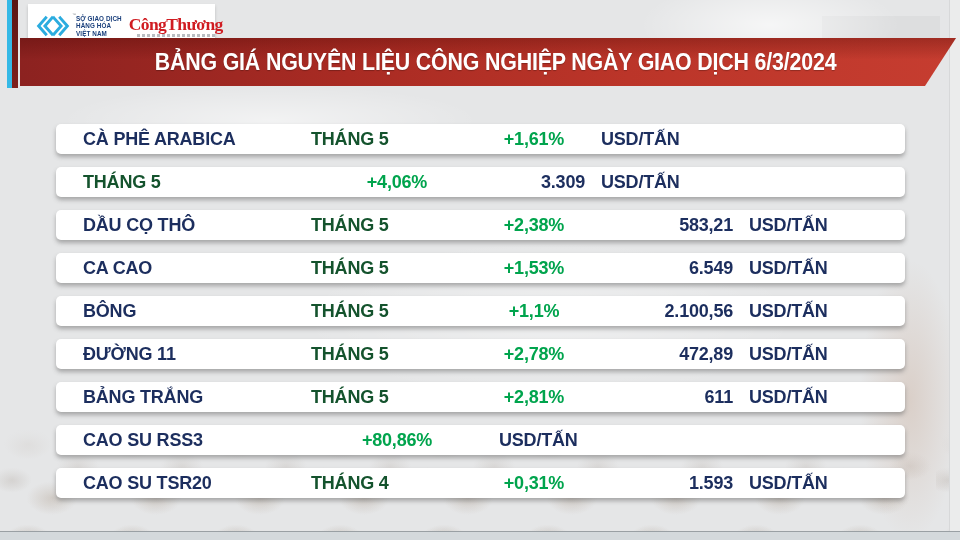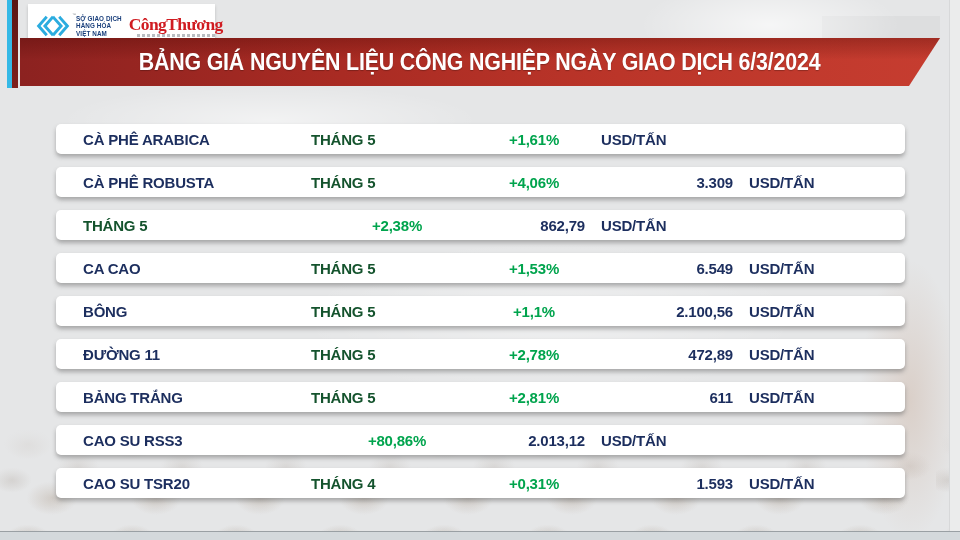--- a/index.html
+++ b/index.html
@@ -57,39 +57,39 @@
     margin-top:1px;width:78px;height:3px;
     background:repeating-linear-gradient(90deg,#b9bec2 0 3px,rgba(185,190,194,0) 3px 5px);
   }
   
   .banner{
     position:absolute;left:20px;top:38px;width:920px;height:48px;
     clip-path:polygon(0 0,100% 0,calc(100% - 31px) 100%,0 100%);
     background:
       linear-gradient(180deg,rgba(70,5,3,.30) 0%,rgba(70,5,3,0) 45%),
       linear-gradient(90deg,#8c2220 0%,#a92b23 35%,#bb3529 65%,#c63d30 100%);
-    display:flex;align-items:center;justify-content:center;
+    display:flex;align-items:center;justify-content:center;padding-left:16px;
   }
   .banner-text{
     display:inline-block;transform:scaleX(.93);transform-origin:center;
     color:#ffffff;font-size:23px;font-weight:700;letter-spacing:-0.2px;white-space:nowrap;
     text-shadow:0 1px 1px rgba(0,0,0,.25);
   }
   
   .table{
     position:absolute;left:56px;top:124px;width:849px;
     display:flex;flex-direction:column;gap:13px;
   }
   .row{
     height:30px;background:#ffffff;border-radius:5px;
     box-shadow:0 3px 4px rgba(90,90,90,.45);
     display:grid;grid-template-columns:228px 172px 102px 148px 1fr;
     align-items:center;padding:0 90px 0 27px;box-sizing:border-box;
   }
-  .c{font-size:15px;font-weight:700;color:#1c2e5e;letter-spacing:-0.2px;white-space:nowrap;}
+  .c{font-size:18px;font-weight:700;color:#1c2e5e;letter-spacing:-0.2px;white-space:nowrap;}
   .c.month{color:#14532d;}
   .c.pct{color:#00a44d;text-align:center;}
   .c.price{text-align:right;}
   .c.unit{text-align:left;padding-left:16px;}
   
   .bottom-strip{
     position:absolute;left:0;top:531px;width:960px;height:9px;
     background:#d4d9dc;border-top:1px solid #9aa0a4;box-sizing:border-box;
   }
 </style>
@@ -139,31 +139,31 @@
 
   <div class="table" id="rows">
     <div class="row">
       <span class="c name">CÀ PHÊ ARABICA</span>
       <span class="c month">THÁNG 5</span>
       <span class="c pct">+1,61%</span>
       <span class="c unit">USD/TẤN</span>
     </div>
 
     <div class="row">
-      <span class="c name">CÀ PHÊ ROBUSTA</span>
       <span class="c month">THÁNG 5</span>
       <span class="c pct">+4,06%</span>
       <span class="c price">3.309</span>
       <span class="c unit">USD/TẤN</span>
     </div>
 
     <div class="row">
+      <span class="c name">DẦU CỌ THÔ</span>
       <span class="c month">THÁNG 5</span>
       <span class="c pct">+2,38%</span>
-      <span class="c price">862,79</span>
+      <span class="c price">583,21</span>
       <span class="c unit">USD/TẤN</span>
     </div>
 
     <div class="row">
       <span class="c name">CA CAO</span>
       <span class="c month">THÁNG 5</span>
       <span class="c pct">+1,53%</span>
       <span class="c price">6.549</span>
       <span class="c unit">USD/TẤN</span>
     </div>
@@ -188,21 +188,20 @@
       <span class="c name">BẢNG TRẮNG</span>
       <span class="c month">THÁNG 5</span>
       <span class="c pct">+2,81%</span>
       <span class="c price">611</span>
       <span class="c unit">USD/TẤN</span>
     </div>
 
     <div class="row">
       <span class="c name">CAO SU RSS3</span>
       <span class="c pct">+80,86%</span>
-      <span class="c price">2.013,12</span>
       <span class="c unit">USD/TẤN</span>
     </div>
 
     <div class="row">
       <span class="c name">CAO SU TSR20</span>
       <span class="c month">THÁNG 4</span>
       <span class="c pct">+0,31%</span>
       <span class="c price">1.593</span>
       <span class="c unit">USD/TẤN</span>
     </div>

